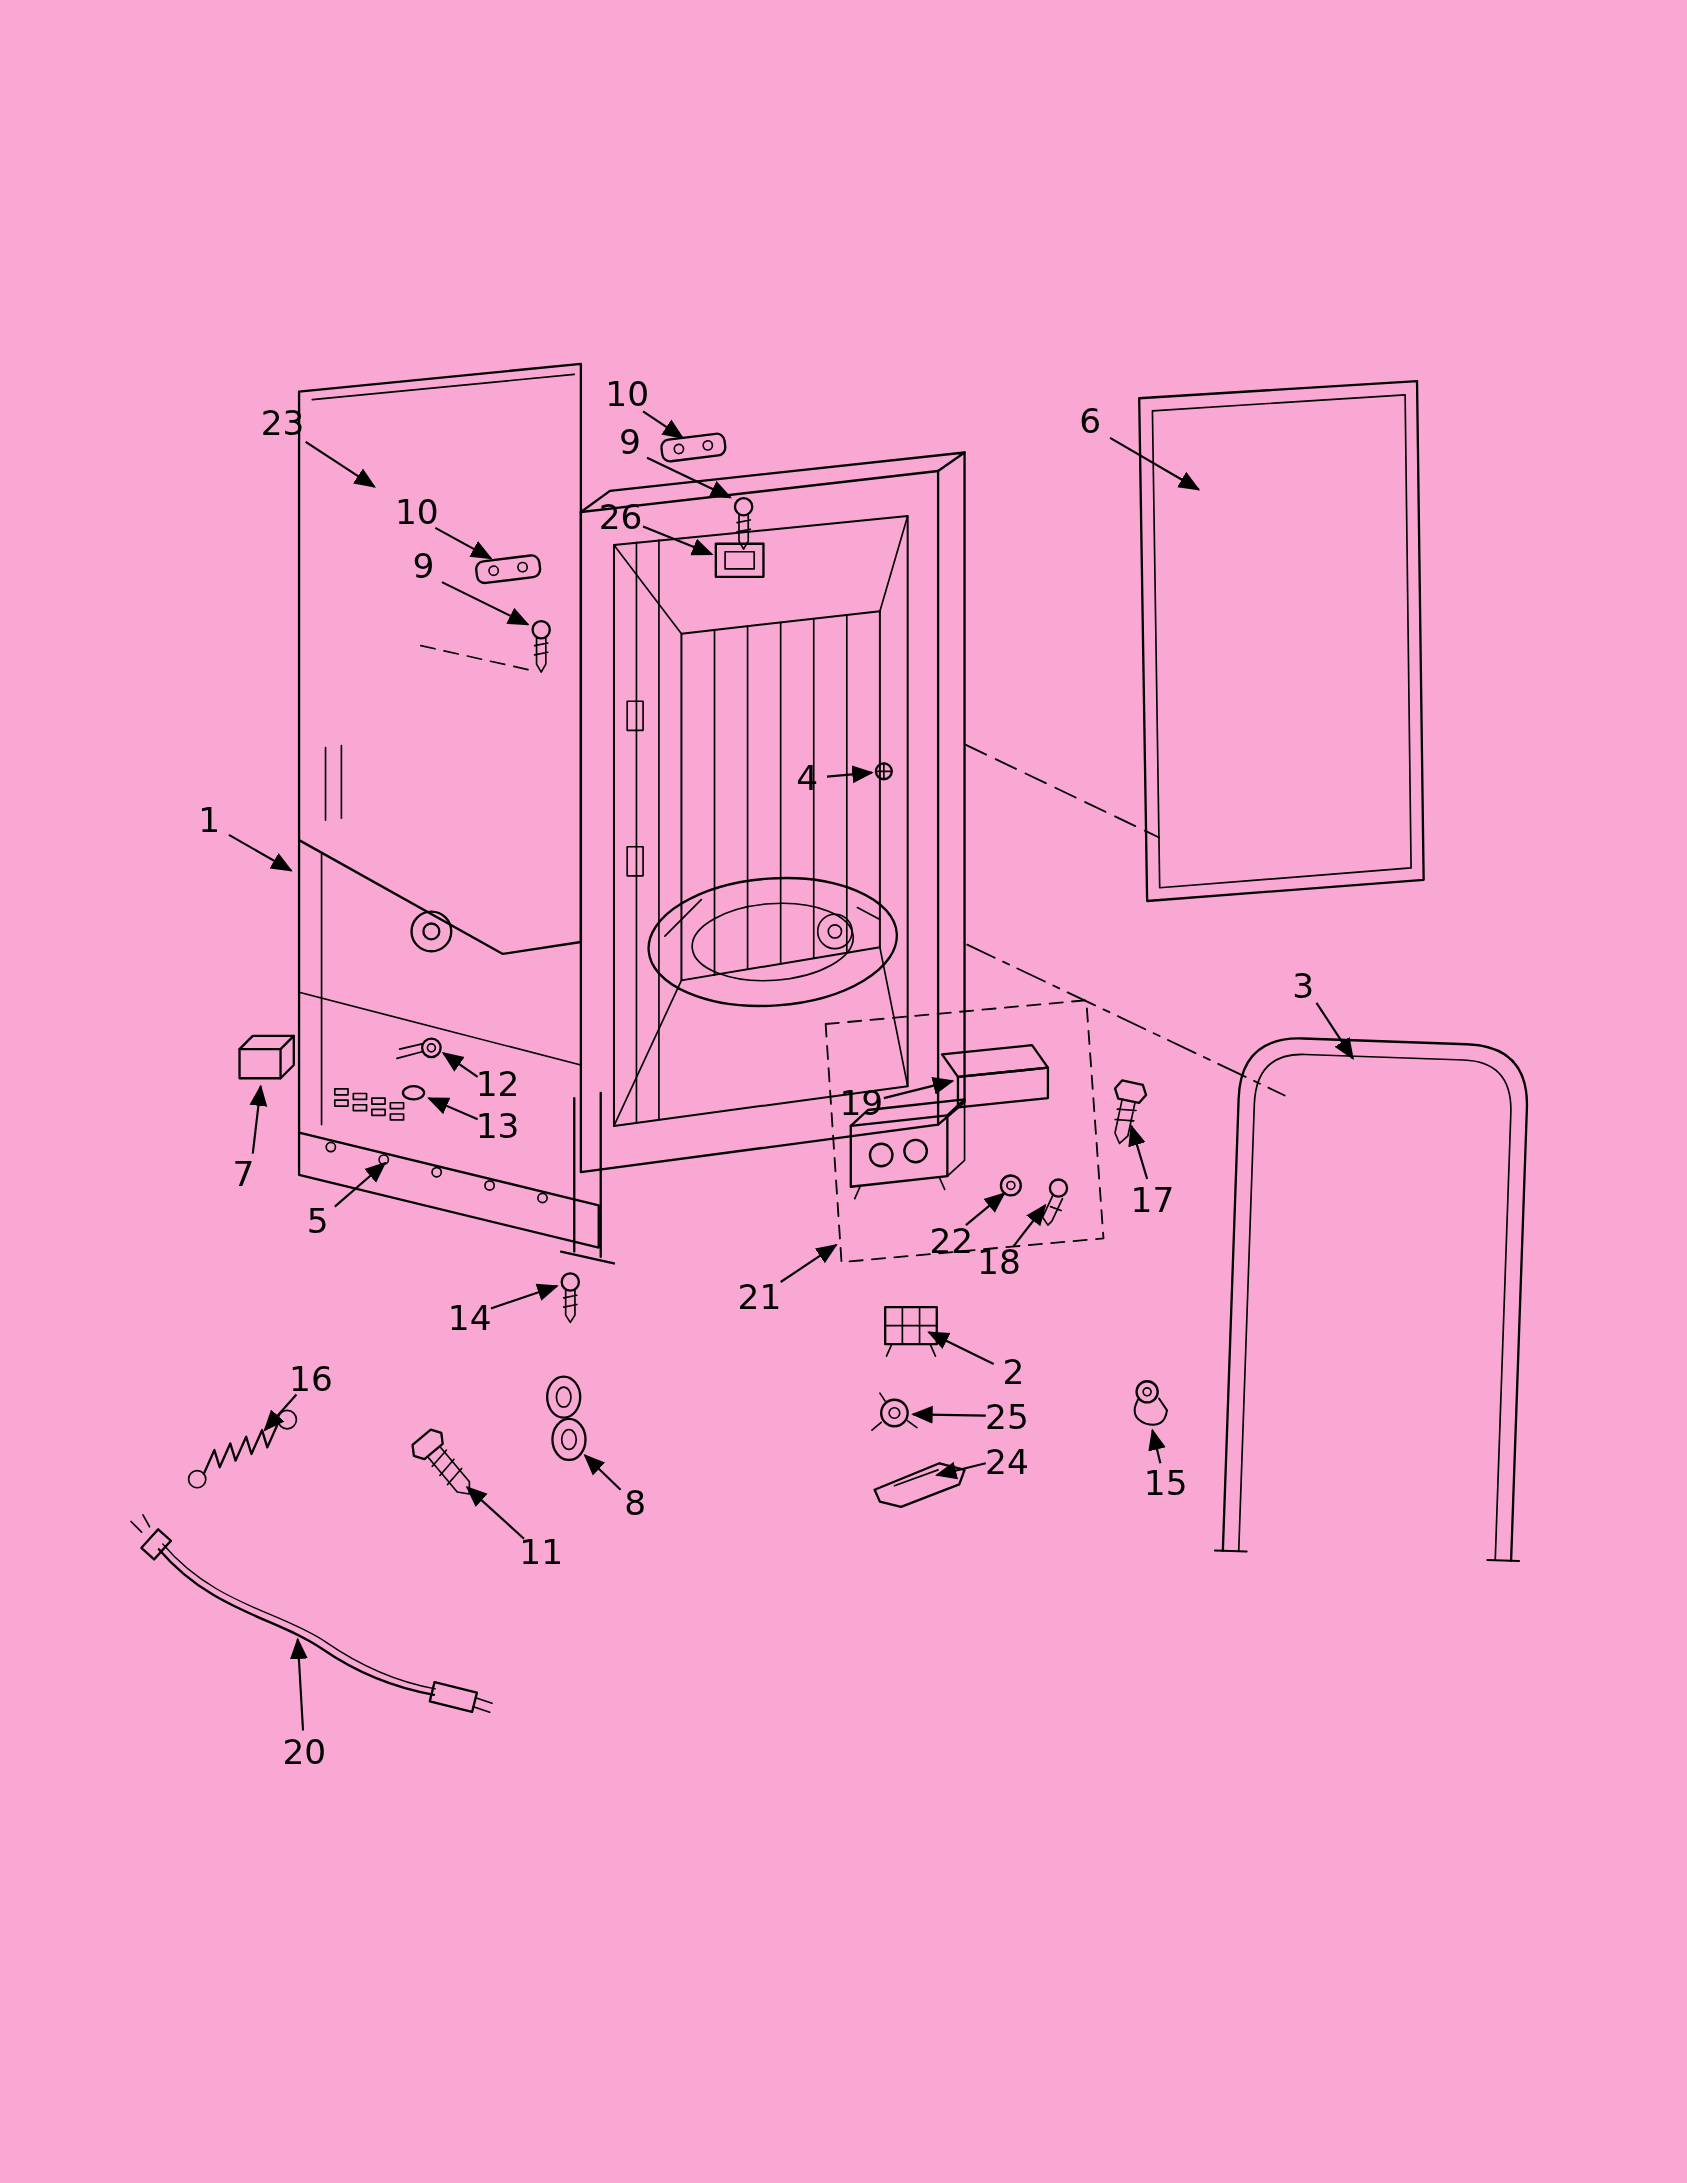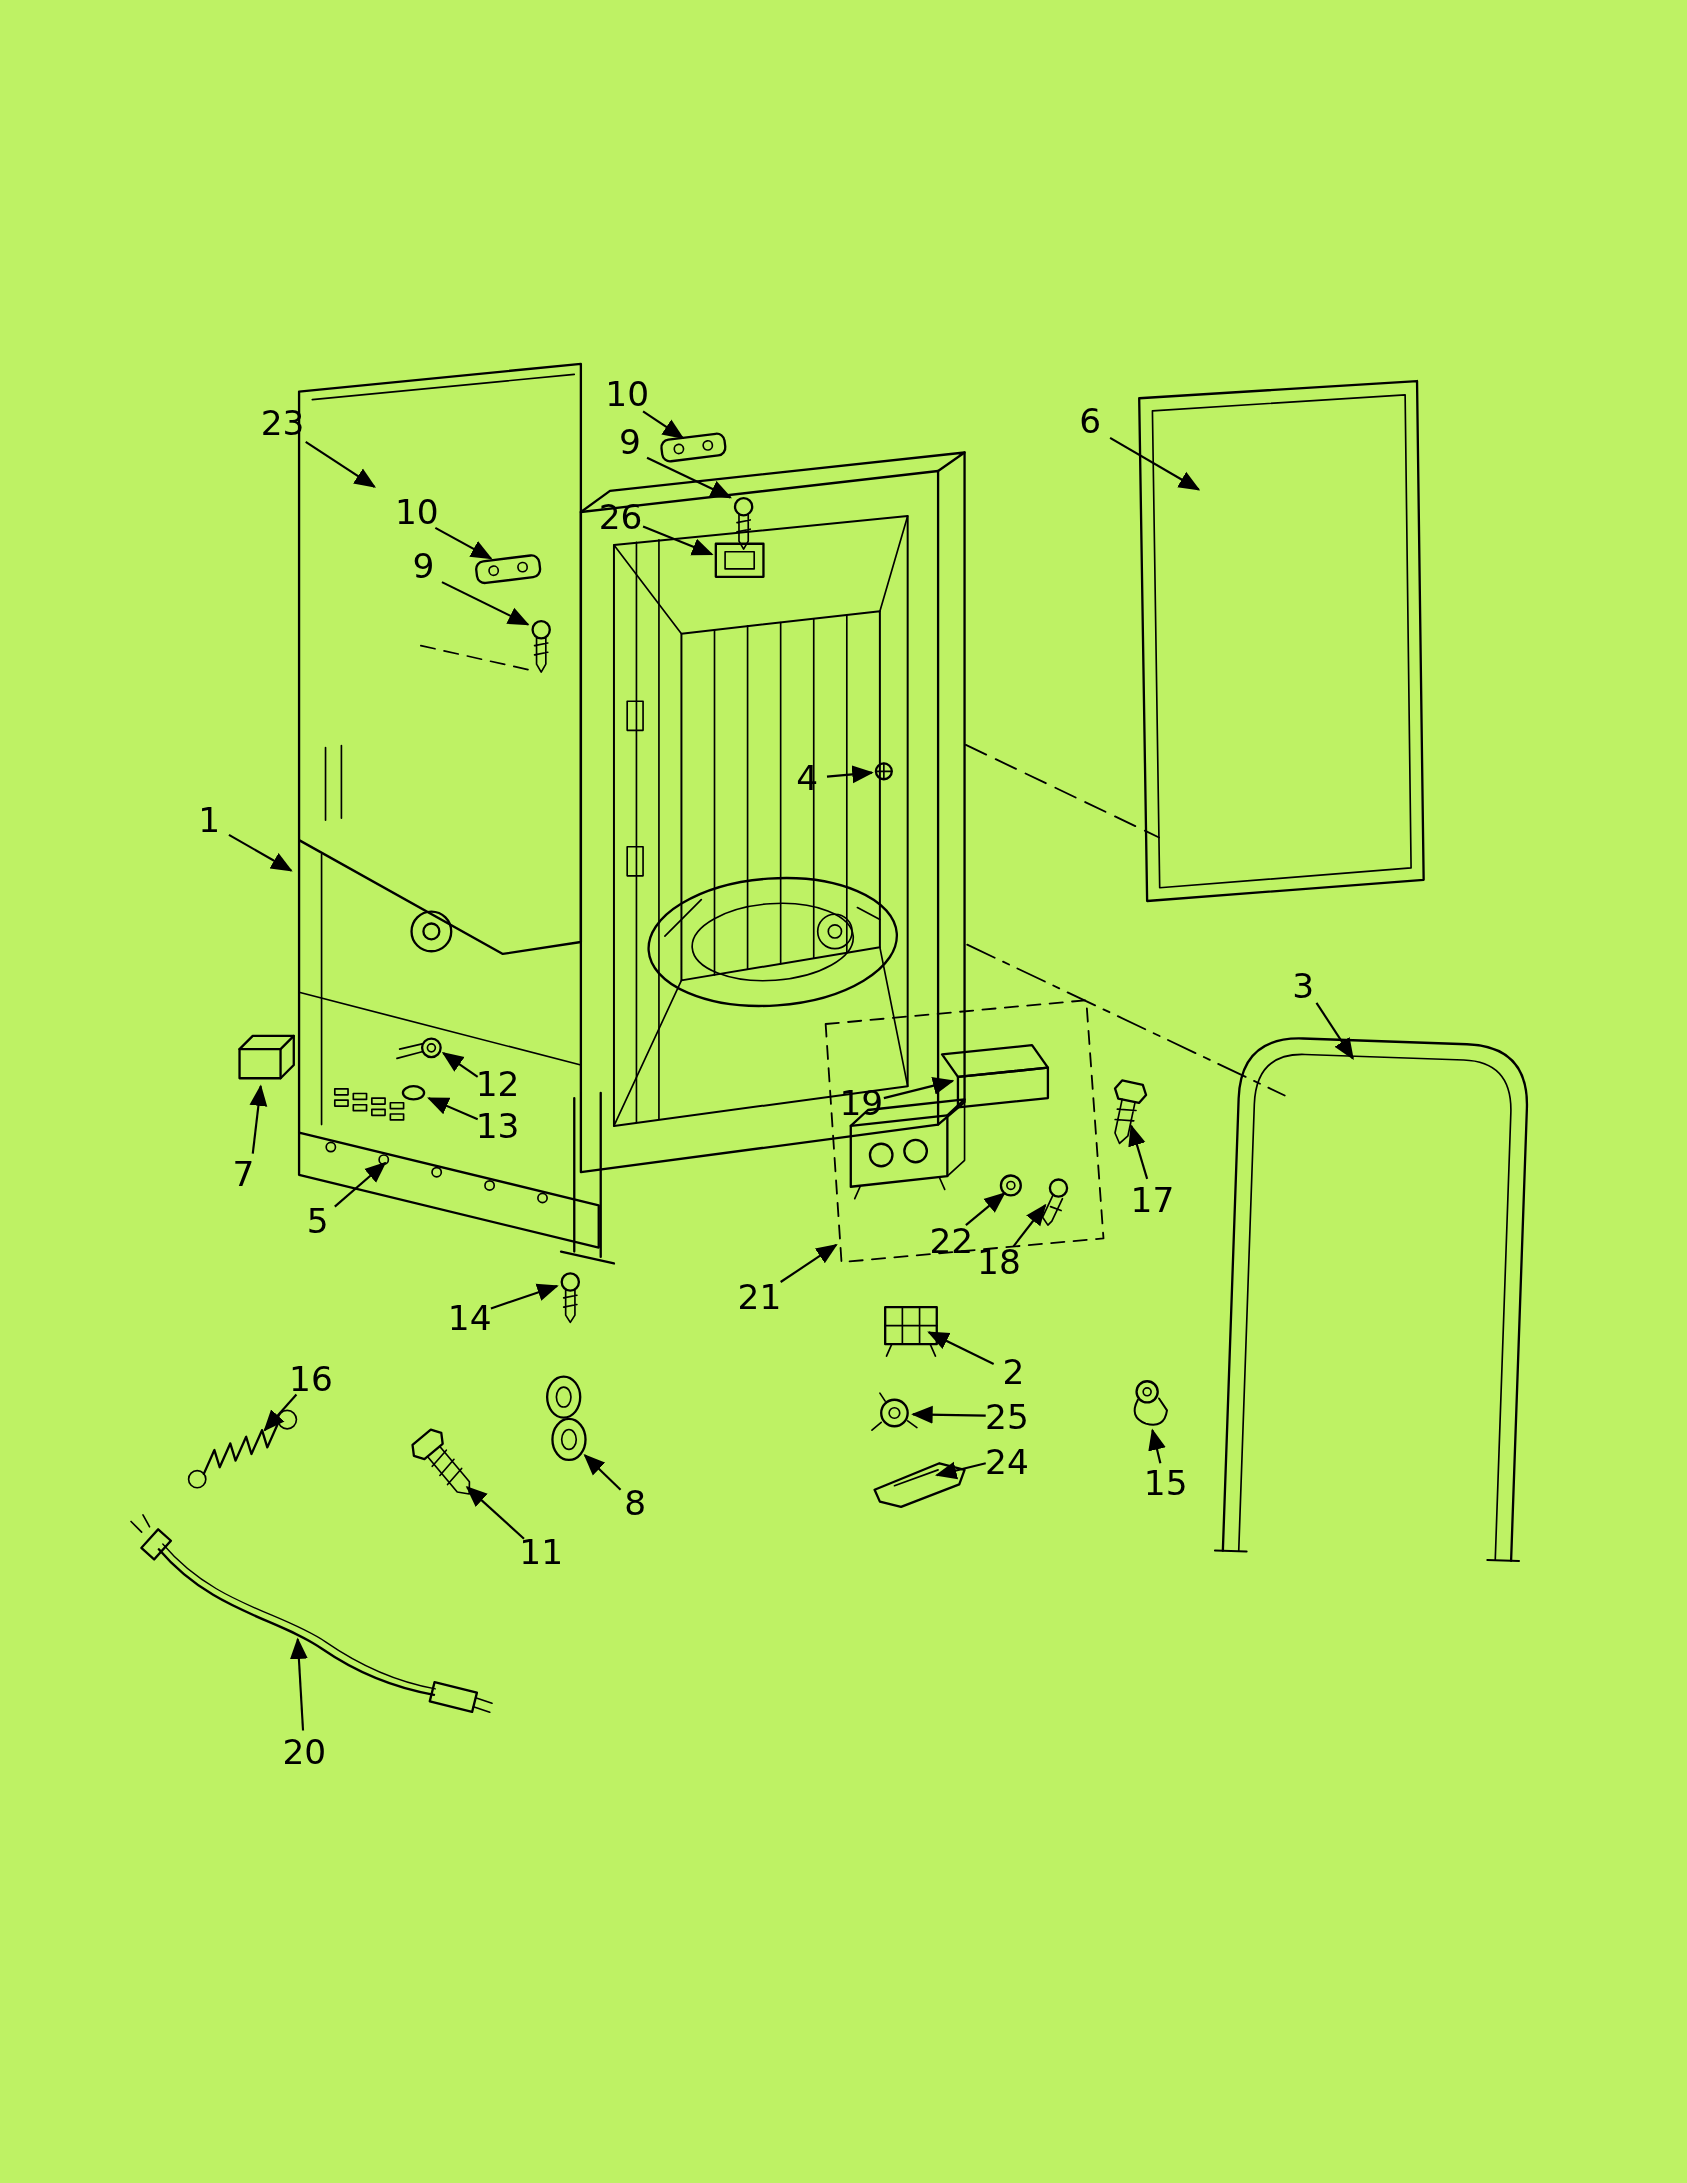--- a/index.html
+++ b/index.html
@@ -1,16 +1,16 @@
 <!DOCTYPE html>
 <html style="font-size:10.6px"><head>
 <meta charset="utf-8">
 <style>
   html,body{margin:0;padding:0;background:#fff;}
-  .page{width:1687px;height:2183px;background:#bef264;position:relative;overflow:hidden;}
+  .page{width:1687px;height:2183px;background:#f9a8d4;position:relative;overflow:hidden;}
   svg{display:block;}
   .callout-label{
     font-family:"DejaVu Sans", "Liberation Sans", sans-serif;
     font-size:52px;
     font-weight:400;
   }
 </style>
 </head>
 <body style="background: rgb(255, 255, 255);">
 

